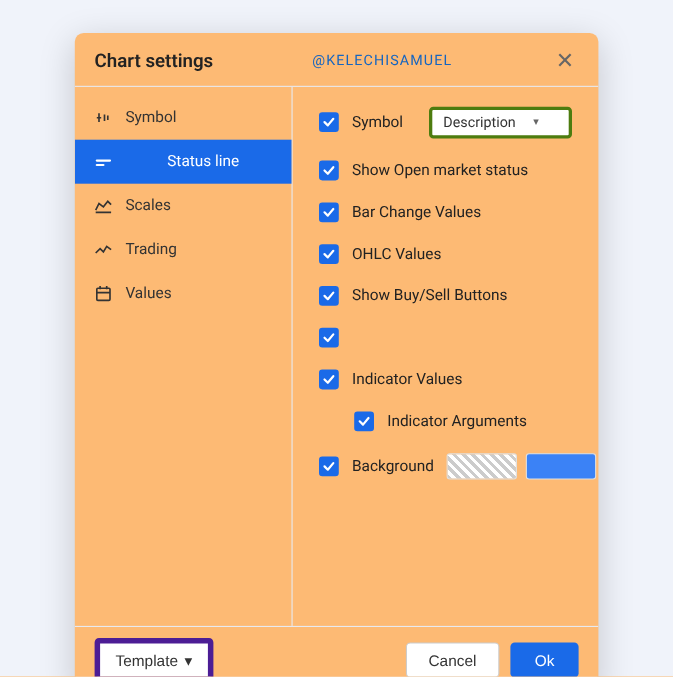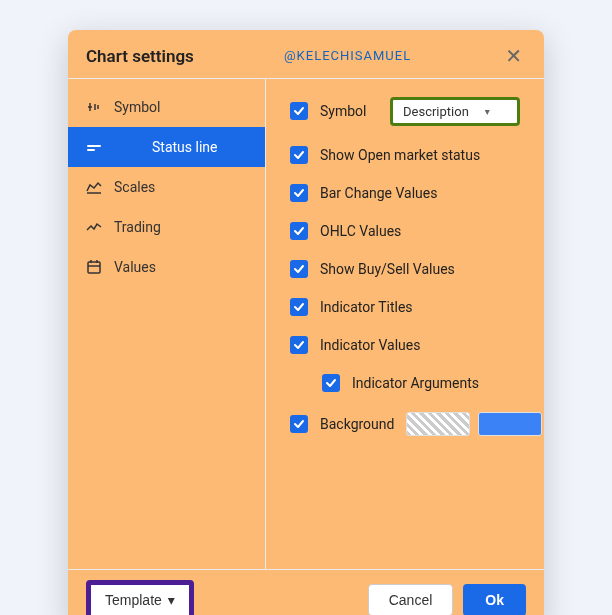--- a/index.html
+++ b/index.html
@@ -194,21 +194,21 @@
       color: #333;
       cursor: pointer;
     }
     .ok-btn {
       border: none;
       border-radius: 4px;
       padding: 7px 22px;
       background: #1a6ae8;
       color: #fff;
       font-size: 14px;
-      font-weight: 700;
+      font-weight: 400;
       cursor: pointer;
     }
   </style>
 </head>
 <body>
 
 <div class="dialog">
 
   <div class="dialog-header">
     <span class="dialog-title">Chart settings</span>
@@ -317,30 +317,29 @@
         </div>
         <span class="row-label">OHLC Values</span>
       </div>
 
       <div class="settings-row">
         <div class="checkbox-wrapper">
           <svg viewBox="0 0 12 12" fill="none">
               <polyline points="2,6 5,9 10,3" stroke="white" stroke-width="2" stroke-linecap="round" stroke-linejoin="round"></polyline>
             </svg>
         </div>
-        <span class="row-label">Show Buy/Sell Values</span>
-      </div>
-
-      <div class="settings-row">
-        <div class="checkbox-wrapper">
-          <svg viewBox="0 0 12 12" fill="none">
-              <polyline points="2,6 5,9 10,3" stroke="white" stroke-width="2" stroke-linecap="round" stroke-linejoin="round"></polyline>
-            </svg>
-        </div>
-        <span class="row-label">Indicator Titles</span>
+        <span class="row-label">Show Buy/Sell Buttons</span>
+      </div>
+
+      <div class="settings-row">
+        <div class="checkbox-wrapper">
+          <svg viewBox="0 0 12 12" fill="none">
+              <polyline points="2,6 5,9 10,3" stroke="white" stroke-width="2" stroke-linecap="round" stroke-linejoin="round"></polyline>
+            </svg>
+        </div>
       </div>
 
       <div class="settings-row">
         <div class="checkbox-wrapper">
           <svg viewBox="0 0 12 12" fill="none">
               <polyline points="2,6 5,9 10,3" stroke="white" stroke-width="2" stroke-linecap="round" stroke-linejoin="round"></polyline>
             </svg>
         </div>
         <span class="row-label">Indicator Values</span>
       </div>

